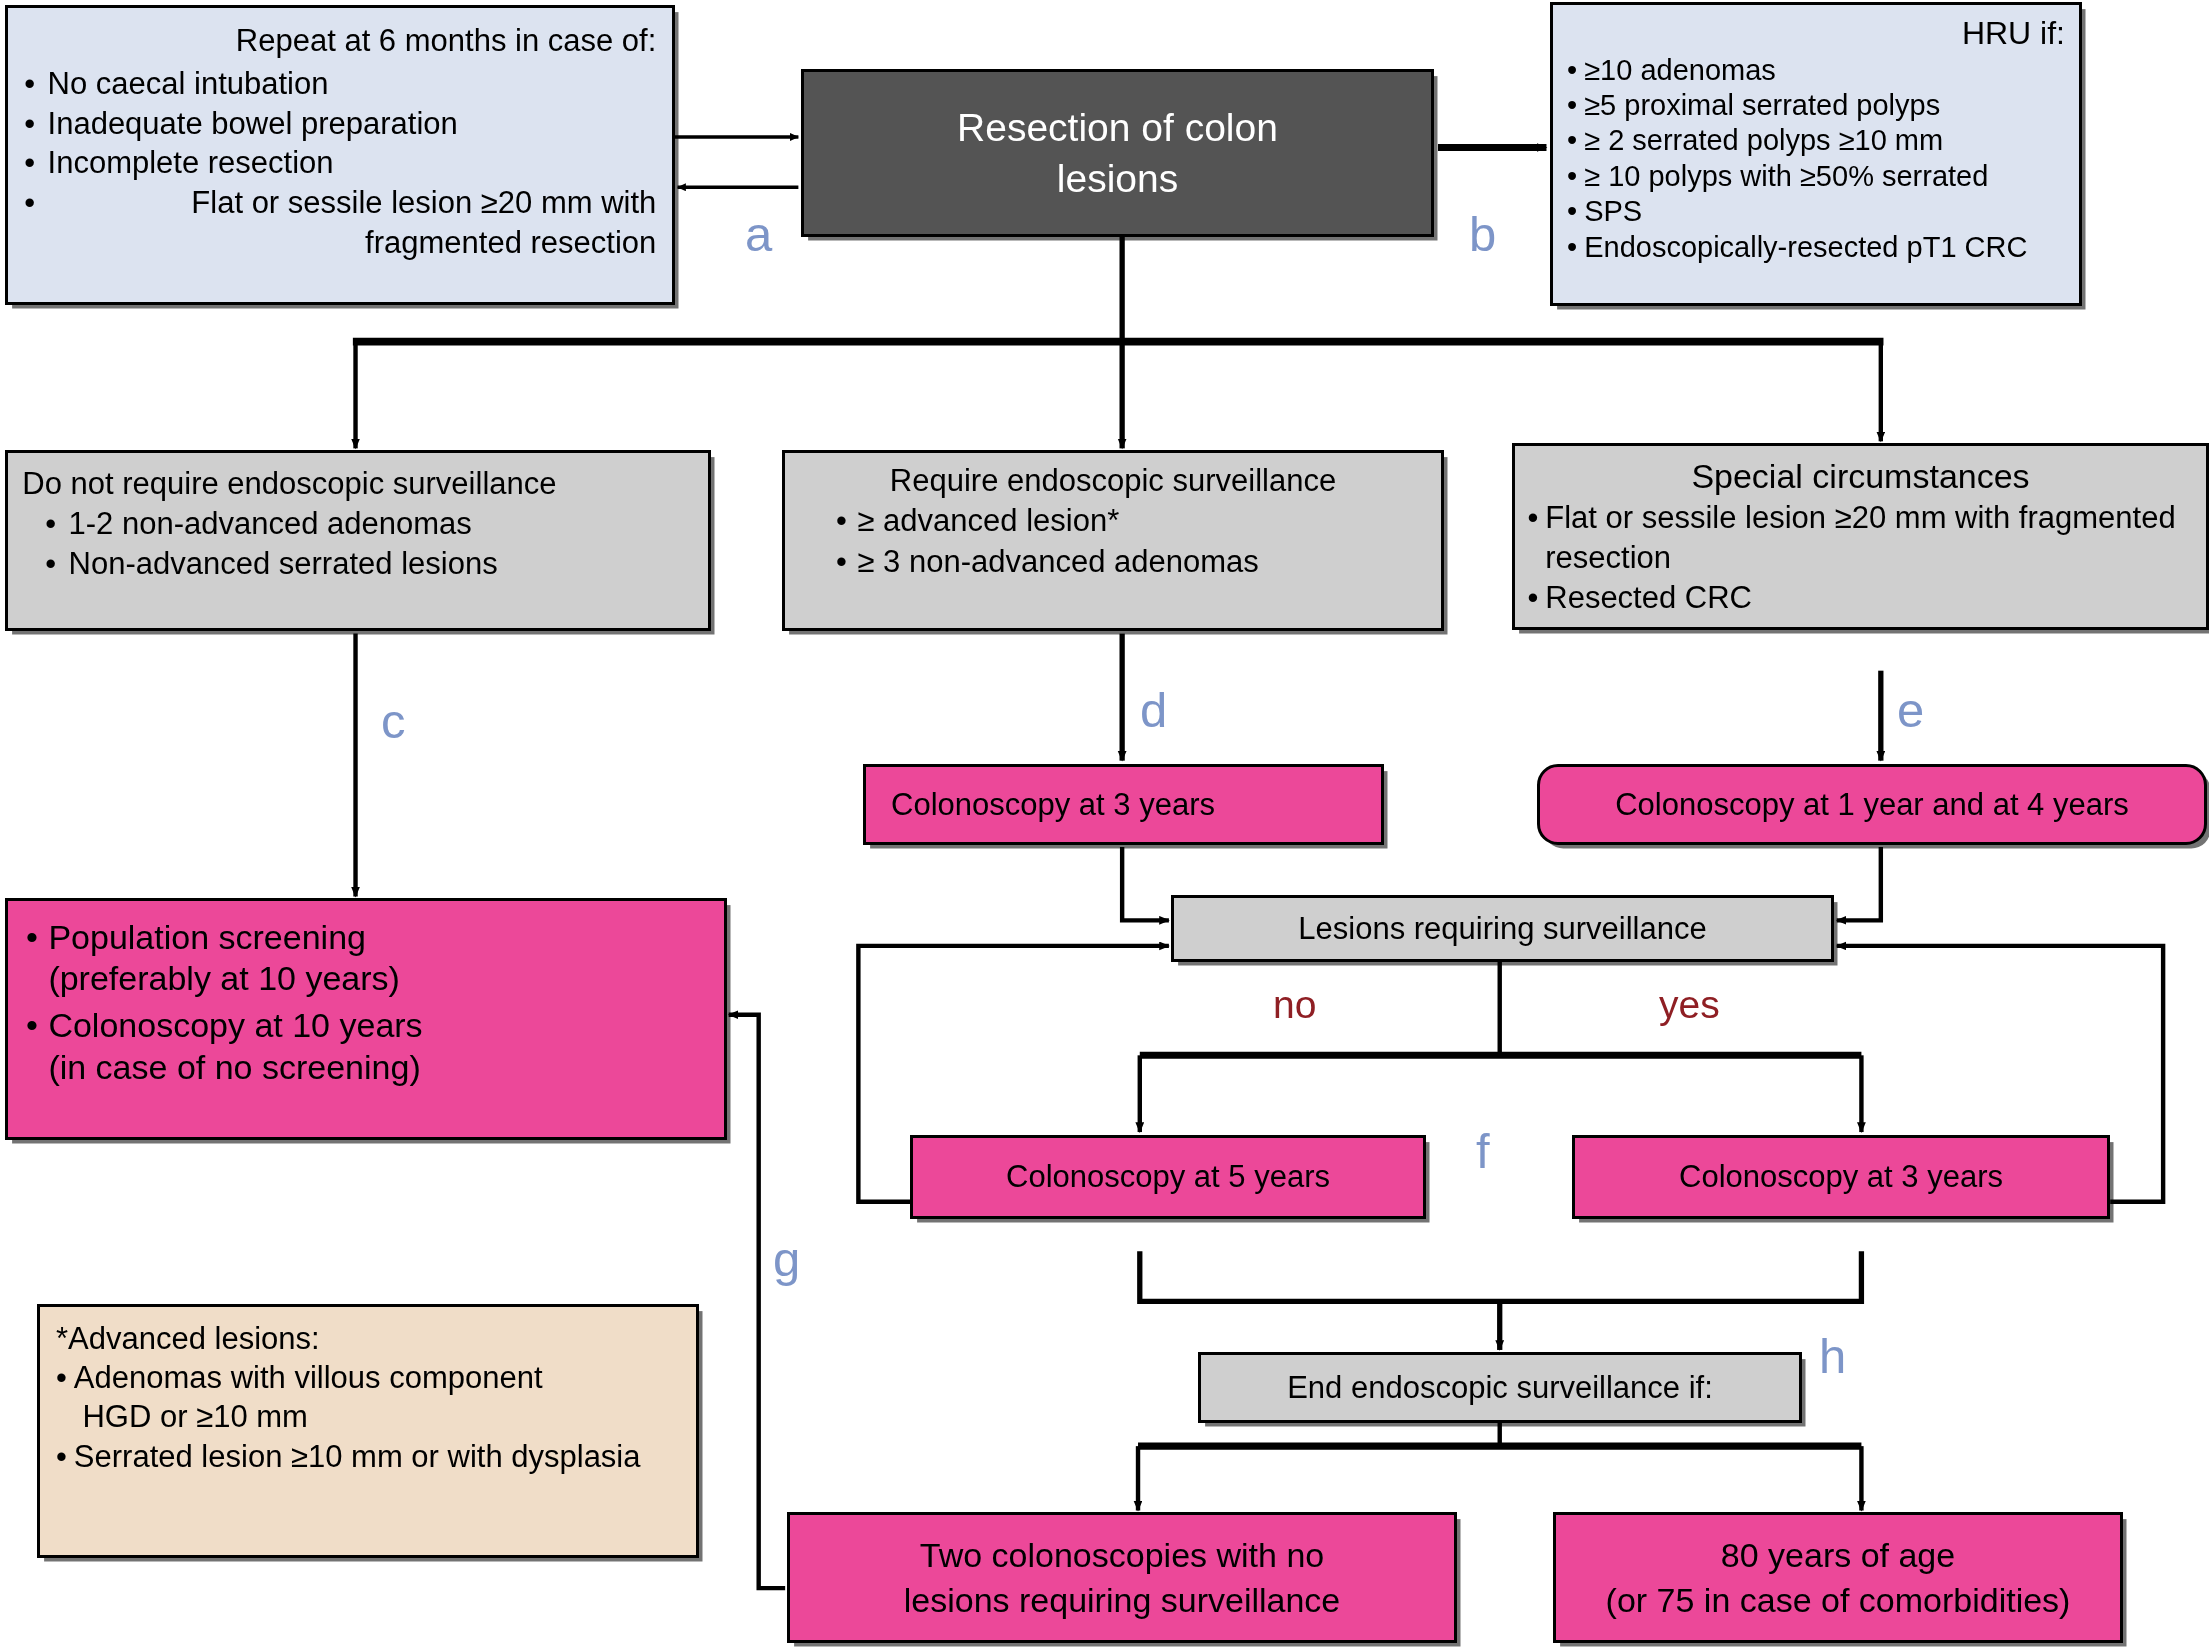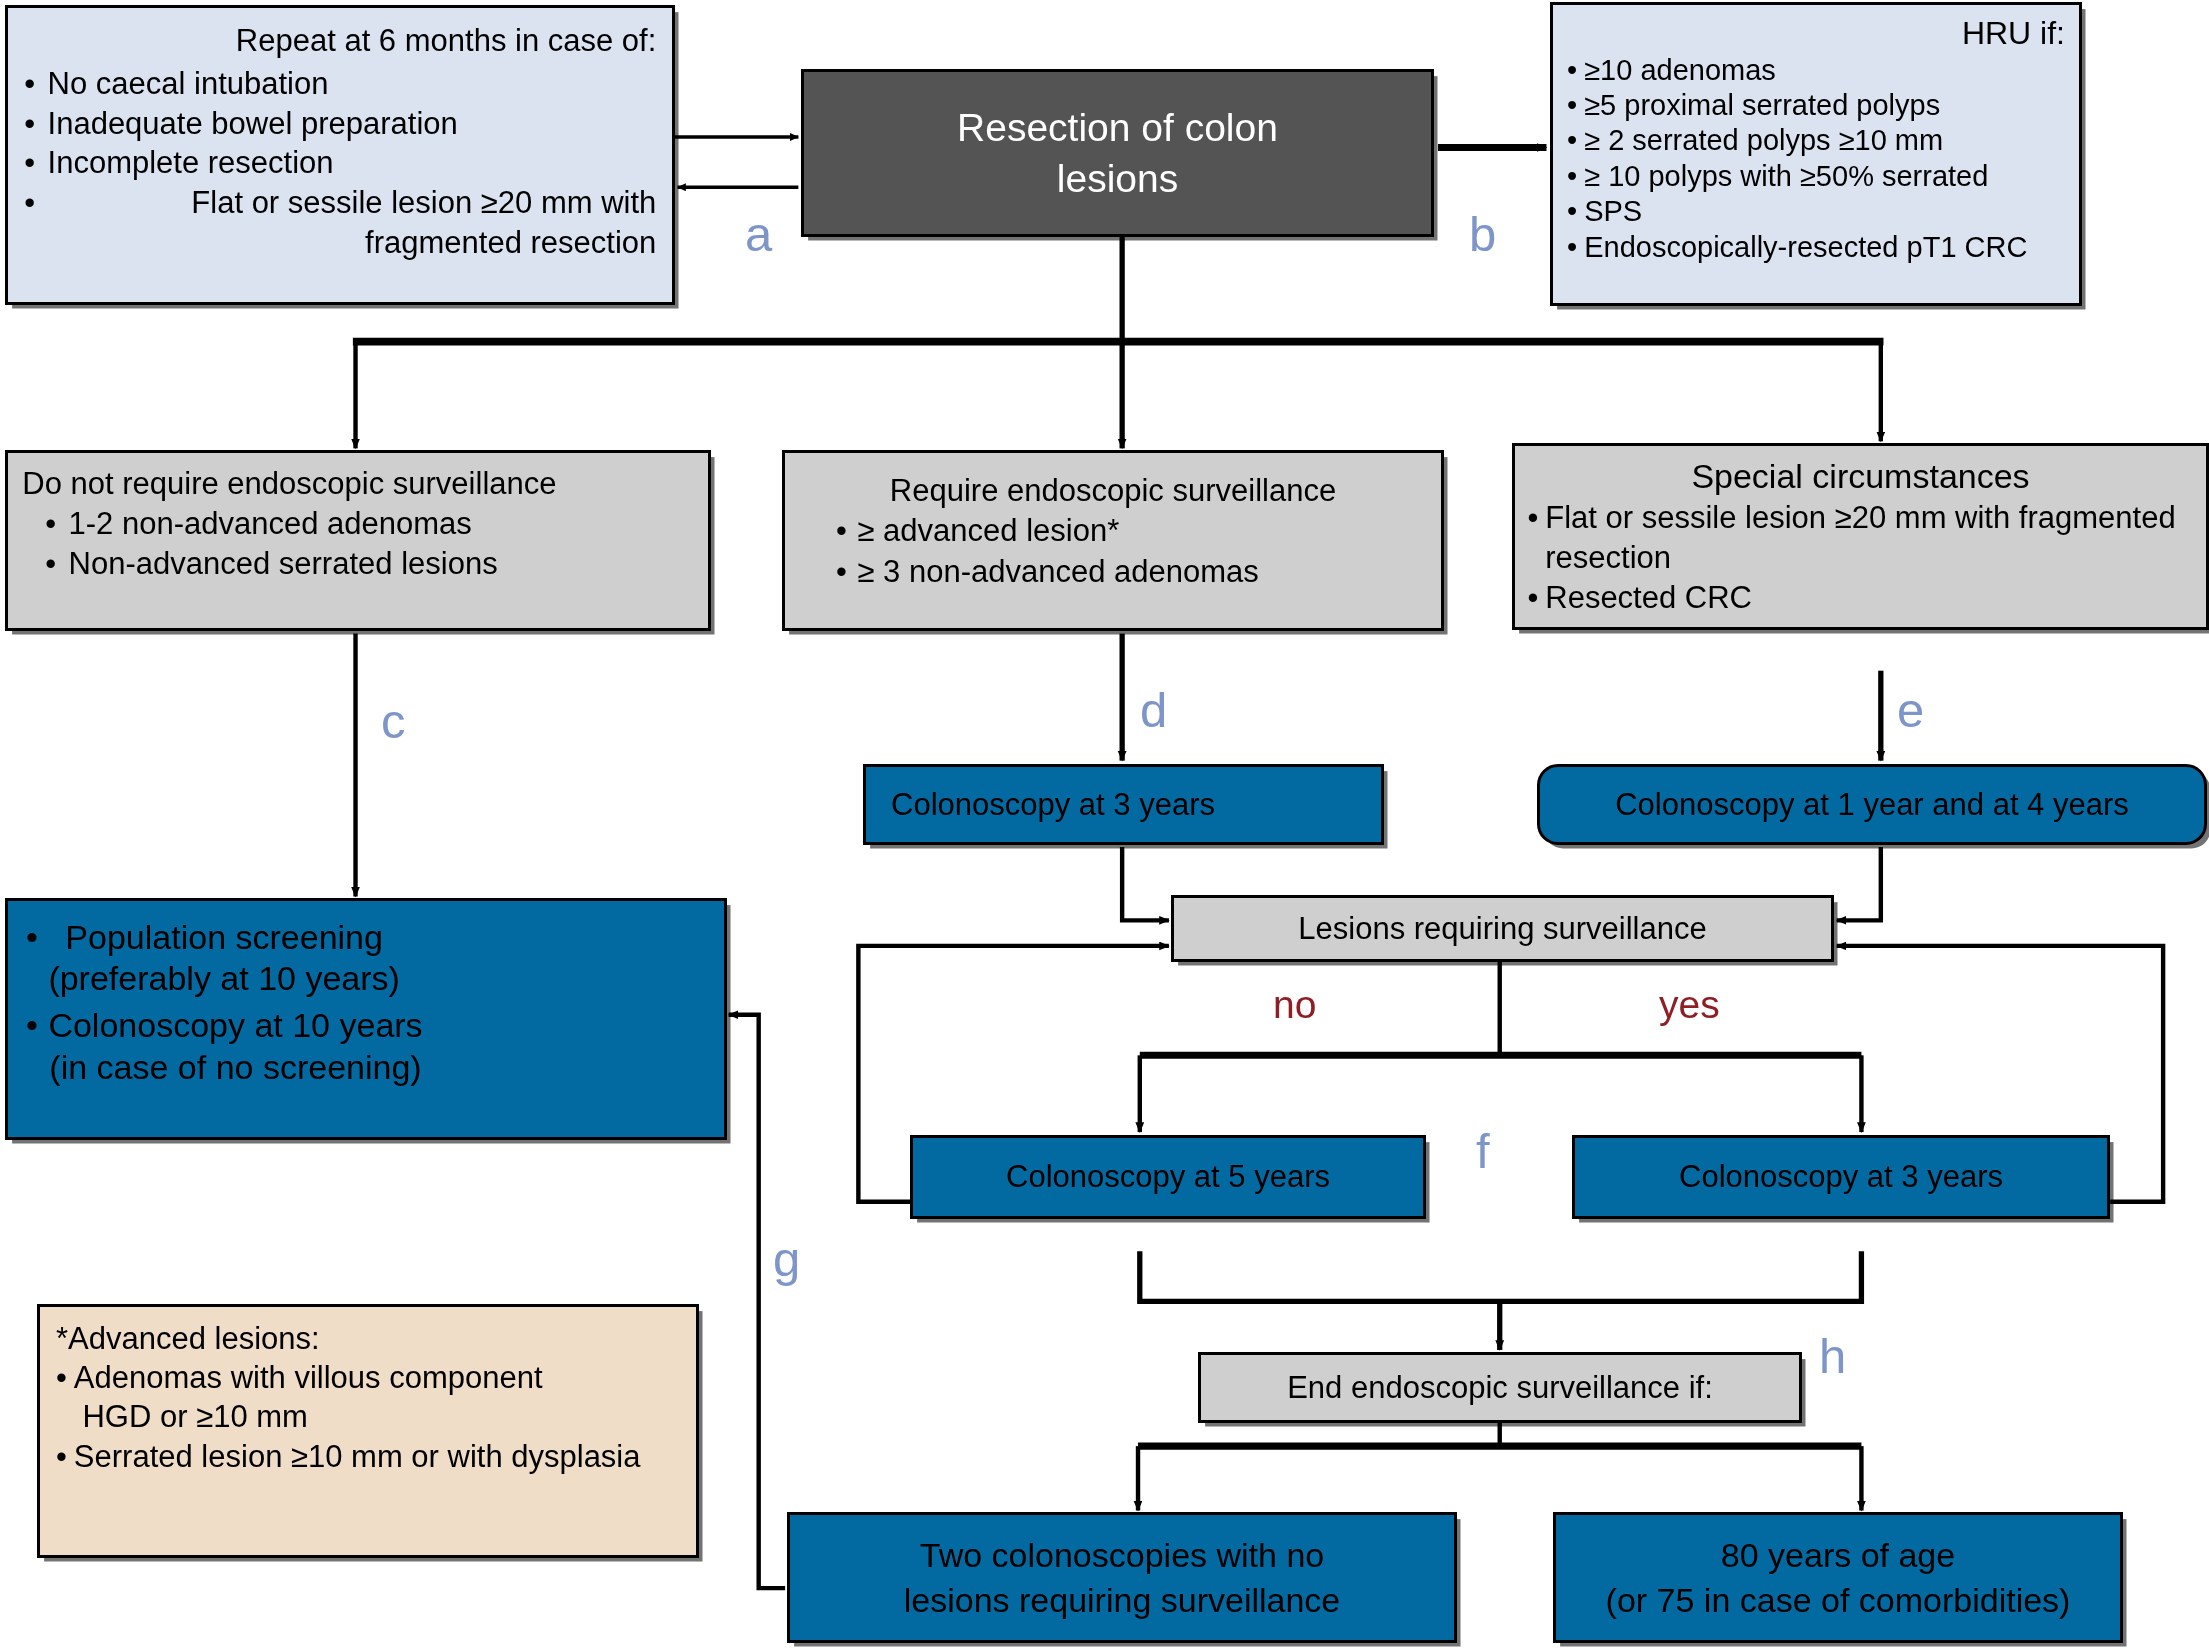--- a/index.html
+++ b/index.html
@@ -4,21 +4,21 @@
 <title>Colon lesion surveillance flowchart</title>
 <style>
   html,body{margin:0;padding:0;background:#ffffff;}
   body{font-family:"Liberation Sans","DejaVu Sans",sans-serif;color:#000;}
   #stage{position:relative;width:2209px;height:1651px;background:#fff;overflow:hidden;}
 
   .box{position:absolute;box-sizing:border-box;border:3.5px solid #000;
        box-shadow:5.3px 5.3px 0 -1.8px rgba(0,0,0,0.55);}
   .blue{background:#dce3f0;text-align:right;}
   .gray{background:#cfcfcf;}
-  .green{background:#0369a1;text-align:center;}
+  .green{background:#ec4899;}
   .peach{background:#f0ddc8;}
   .dark{background:#545454;color:#fff;}
 
   .box .ttl{font-weight:400;}
   .txt{white-space:pre-wrap;}
   .ctr{text-align:center;}
 
   
   .lbl{position:absolute;color:#7d95c8;font-size:49px;line-height:1;
        font-family:"Liberation Sans","DejaVu Sans",sans-serif;}
@@ -147,21 +147,21 @@
     <div style="display:flex;gap:12.4px;margin-left:23px;">
         <span>•</span>
         <span>1-2 non-advanced adenomas</span>
       </div>
     <div style="display:flex;gap:12.4px;margin-left:23px;">
         <span>•</span>
         <span>Non-advanced serrated lesions</span>
       </div>
   </div>
 
-  <div class="box gray" style="left:782px;top:450px;width:662px;height:181px;padding:18px 14px;font-size:31px;line-height:1.3;">
+  <div class="box gray" style="left:782px;top:450px;width:662px;height:181px;padding:8px 14px;font-size:31px;line-height:1.3;">
     <div class="ttl ctr">Require endoscopic surveillance</div>
     <div style="display:flex;gap:10.6px;margin-left:37px;">
         <span>•</span>
         <span>≥ advanced lesion*</span>
       </div>
     <div style="display:flex;gap:10.6px;margin-left:37px;">
         <span>•</span>
         <span>≥ 3 non-advanced adenomas</span>
       </div>
   </div>

